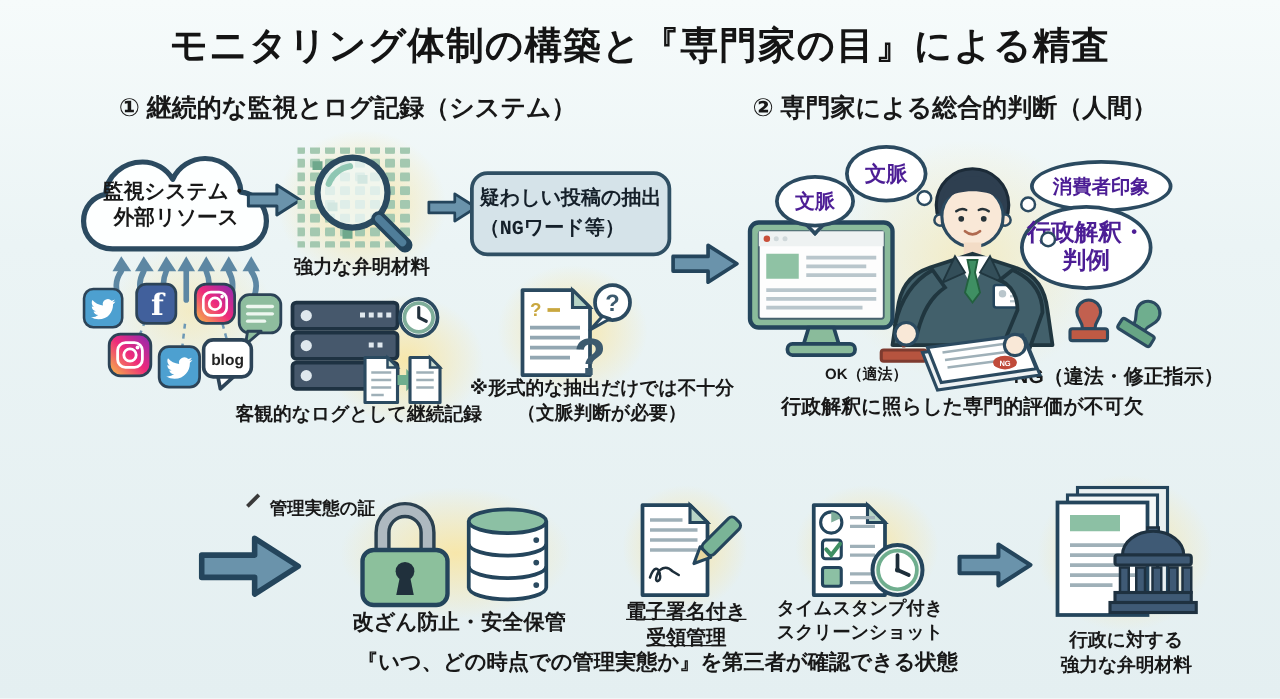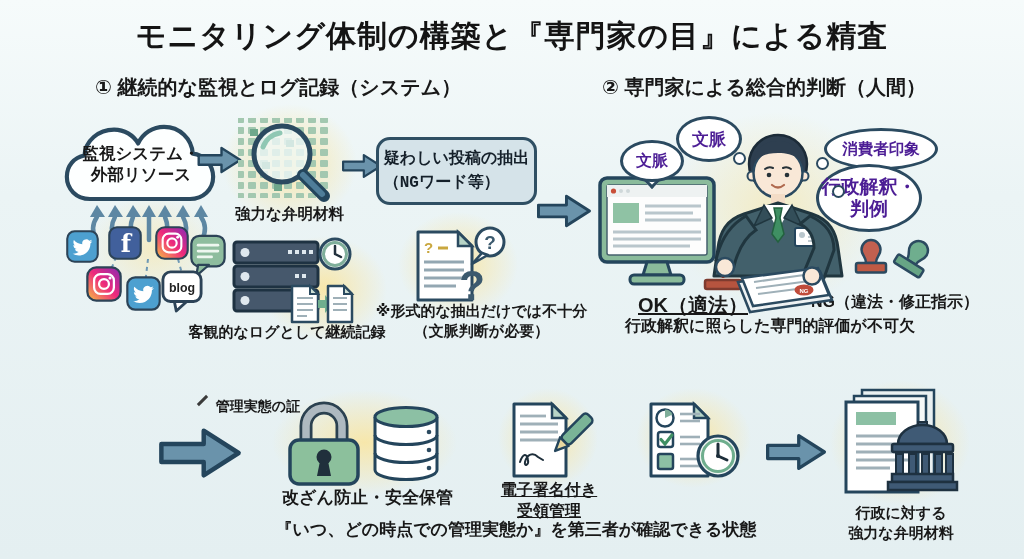--- a/index.html
+++ b/index.html
@@ -309,21 +309,21 @@
     <g>
       <path d="M18 4 a9.5 9.5 0 0 1 9.5 9.5 c0 6 -4.5 7 -4.5 13.5 h-10 c0 -6.5 -4.5 -7.5 -4.5 -13.5 A9.5 9.5 0 0 1 18 4 z" fill="#c2604f" stroke="#2b4a60" stroke-width="2.5"></path>
       <rect x="3" y="27" width="30" height="9.5" rx="2" fill="#bf5a44" stroke="#2b4a60" stroke-width="2.5"></rect>
     </g>
     <g transform="translate(44,0) rotate(32 18 20)">
       <path d="M18 4 a9.5 9.5 0 0 1 9.5 9.5 c0 6 -4.5 7 -4.5 13.5 h-10 c0 -6.5 -4.5 -7.5 -4.5 -13.5 A9.5 9.5 0 0 1 18 4 z" fill="#6fae8e" stroke="#2b4a60" stroke-width="2.5"></path>
       <rect x="3" y="27" width="30" height="9.5" rx="2" fill="#67a585" stroke="#2b4a60" stroke-width="2.5"></rect>
     </g>
   </svg>
 
-  <div class="lbl" style="left:628px;top:292px;width:130px;font-size:20px;text-decoration:underline;">OK（適法）</div>
+  <div class="lbl" style="left:628px;top:292px;width:130px;font-size:12px;">OK（適法）</div>
   <div class="lbl" style="left:806px;top:292px;width:178px;font-size:16px;">NG（違法・修正指示）</div>
   <div class="lbl" style="left:615px;top:316px;width:310px;font-size:16px;">行政解釈に照らした専門的評価が不可欠</div>
 
   <div class="tick" style="left:196px;top:399px;"></div>
   <div class="lbl" style="left:208px;top:397px;width:100px;font-size:14px;">管理実態の証</div>
 
   <svg style="left:146px;top:427px;" width="108" height="52" viewBox="0 0 110 70">
     <polygon points="3,23 60,23 60,5 107,35 60,65 60,47 3,47" fill="#6a93ab" stroke="#24455c" stroke-width="6" stroke-linejoin="round"></polygon>
   </svg>
 
@@ -378,20 +378,22 @@
         <line x1="32" y1="70" x2="52" y2="70"></line>
     </g>
     <rect x="10" y="36" width="15" height="15" rx="2.5" fill="#fff" stroke="#24455c" stroke-width="2.5"></rect>
     <path d="M13 43.5 l4 4.5 l7 -9" fill="none" stroke="#3f8f63" stroke-width="3.2" stroke-linecap="round"></path>
     <rect x="10" y="58" width="15" height="15" rx="2" fill="#8cc0a4" stroke="#24455c" stroke-width="2.5"></rect>
     <circle cx="70" cy="60" r="20" fill="#eef4f1" stroke="#24455c" stroke-width="3.2"></circle>
     <circle cx="70" cy="60" r="15.5" fill="#fff" stroke="#6fae8e" stroke-width="3"></circle>
     <path d="M70 60 V48 M70 60 L79 64" stroke="#1d2e3a" stroke-width="3" stroke-linecap="round"></path>
     <circle cx="70" cy="60" r="2" fill="#1d2e3a"></circle>
   </svg>
+  <div class="lbl ml" style="left:608px;top:478px;width:160px;font-size:14.5px;">タイムスタンプ付き
+スクリーンショット</div>
 
   <svg style="left:766px;top:431px;" width="60" height="42" viewBox="0 0 110 70">
     <polygon points="3,23 60,23 60,5 107,35 60,65 60,47 3,47" fill="#6a93ab" stroke="#24455c" stroke-width="6" stroke-linejoin="round"></polygon>
   </svg>
 
   <svg style="left:842px;top:388px;" width="118" height="112" viewBox="0 0 118 112">
     <rect x="20" y="2" width="72" height="90" fill="#e9f0f1" stroke="#24455c" stroke-width="2.5"></rect>
     <rect x="12" y="8" width="72" height="90" fill="#f4f8f8" stroke="#24455c" stroke-width="2.5"></rect>
     <rect x="4" y="14" width="72" height="90" fill="#fff" stroke="#24455c" stroke-width="3"></rect>
     <rect x="14" y="24" width="40" height="13" fill="#8cc0a4"></rect>
@@ -411,15 +413,15 @@
       <rect x="32" y="32" width="7" height="20"></rect>
         <rect x="45" y="32" width="7" height="20"></rect>
         <rect x="56" y="32" width="7" height="20"></rect>
       <rect x="2" y="52" width="61" height="8" stroke-width="2.5"></rect>
       <rect x="-2" y="60" width="69" height="8" stroke-width="2.5"></rect>
     </g>
   </svg>
   <div class="lbl ml" style="left:836px;top:503px;width:130px;font-size:15px;">行政に対する
 強力な弁明材料</div>
 
-  <div class="lbl" style="left:256px;top:519px;width:520px;font-size:17px;">『いつ、どの時点での管理実態か』を第三者が確認できる状態</div>
+  <div class="lbl" style="left:266px;top:519px;width:520px;font-size:17px;">『いつ、どの時点での管理実態か』を第三者が確認できる状態</div>
 
 </div>
 
 </body></html>

